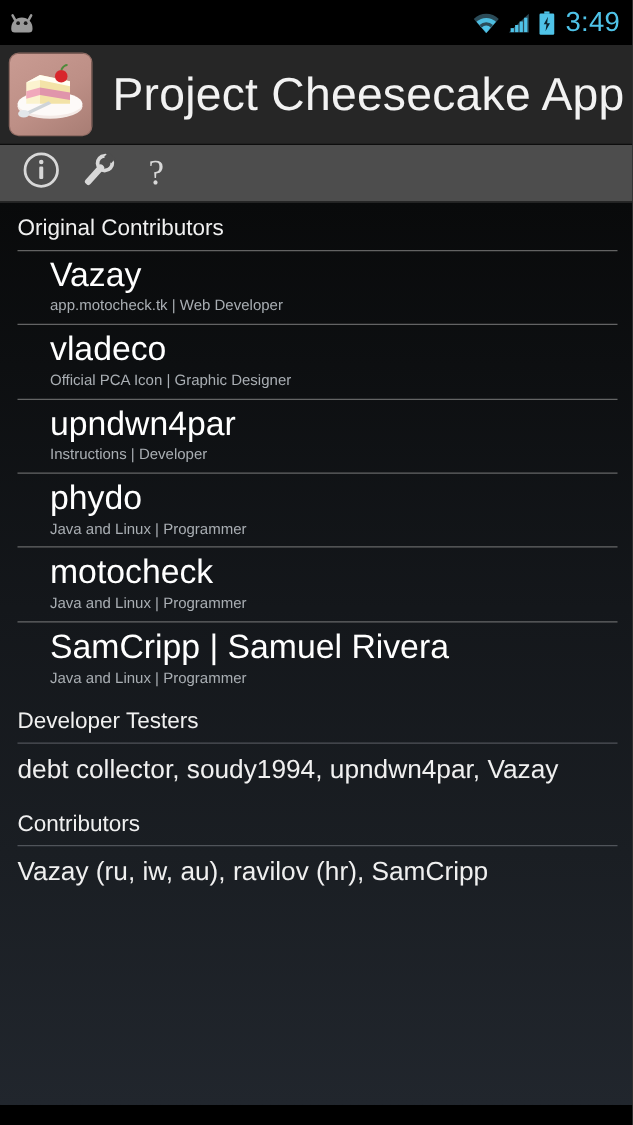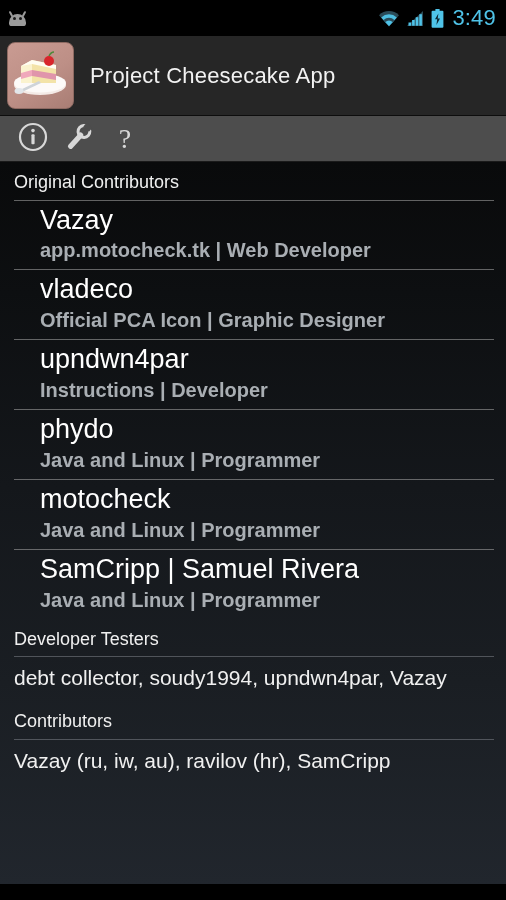--- a/index.html
+++ b/index.html
@@ -109,21 +109,21 @@
     flex: 0 0 auto;
     background: linear-gradient(145deg,#c99b92 0%, #bd8f86 55%, #a87d74 100%);
     border: 1px solid #8e6a62;
     box-sizing: border-box;
     position: relative;
     overflow: hidden;
   }
   #app-icon svg { display: block; }
   #app-title {
     color: #f2f2f2;
-    font-size: 22px;
+    font-size: 37px;
     font-weight: 400;
     margin-left: 16px;
     letter-spacing: 0.2px;
     white-space: nowrap;
   }
 
   
   #icon-bar {
     height: 46px;
     background: #4d4d4d;
@@ -186,22 +186,22 @@
   .primary {
     color: #ffffff;
     font-size: 27px;
     font-weight: 400;
     padding: 4px 14px 1px 14px;
     line-height: 1.18;
     white-space: nowrap;
   }
   .secondary {
     color: #a9aeb3;
-    font-size: 20px;
-    font-weight: 700;
+    font-size: 12px;
+    font-weight: 400;
     padding: 0 14px 6px 14px;
     line-height: 1.3;
   }
   .body-text {
     color: #f0f0f0;
     font-size: 21px;
     font-weight: 400;
     padding: 7px 14px 8px 14px;
     line-height: 1.38;
   }

